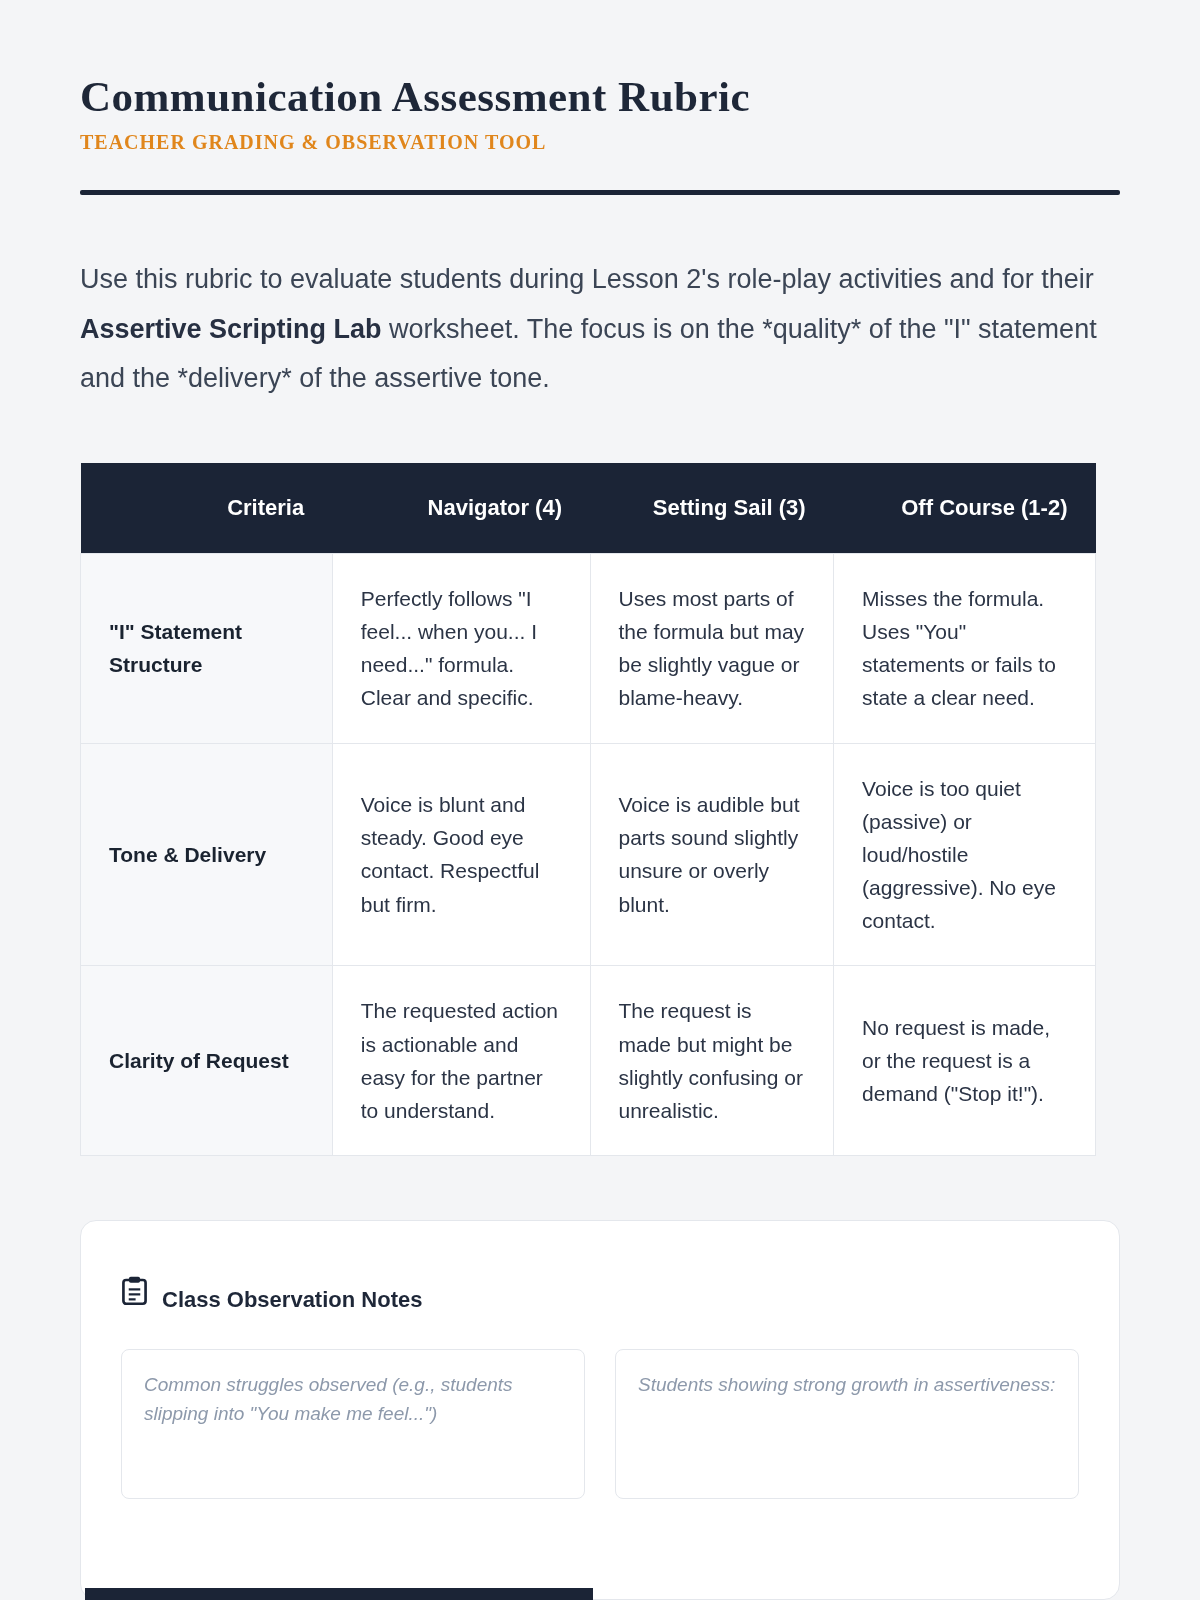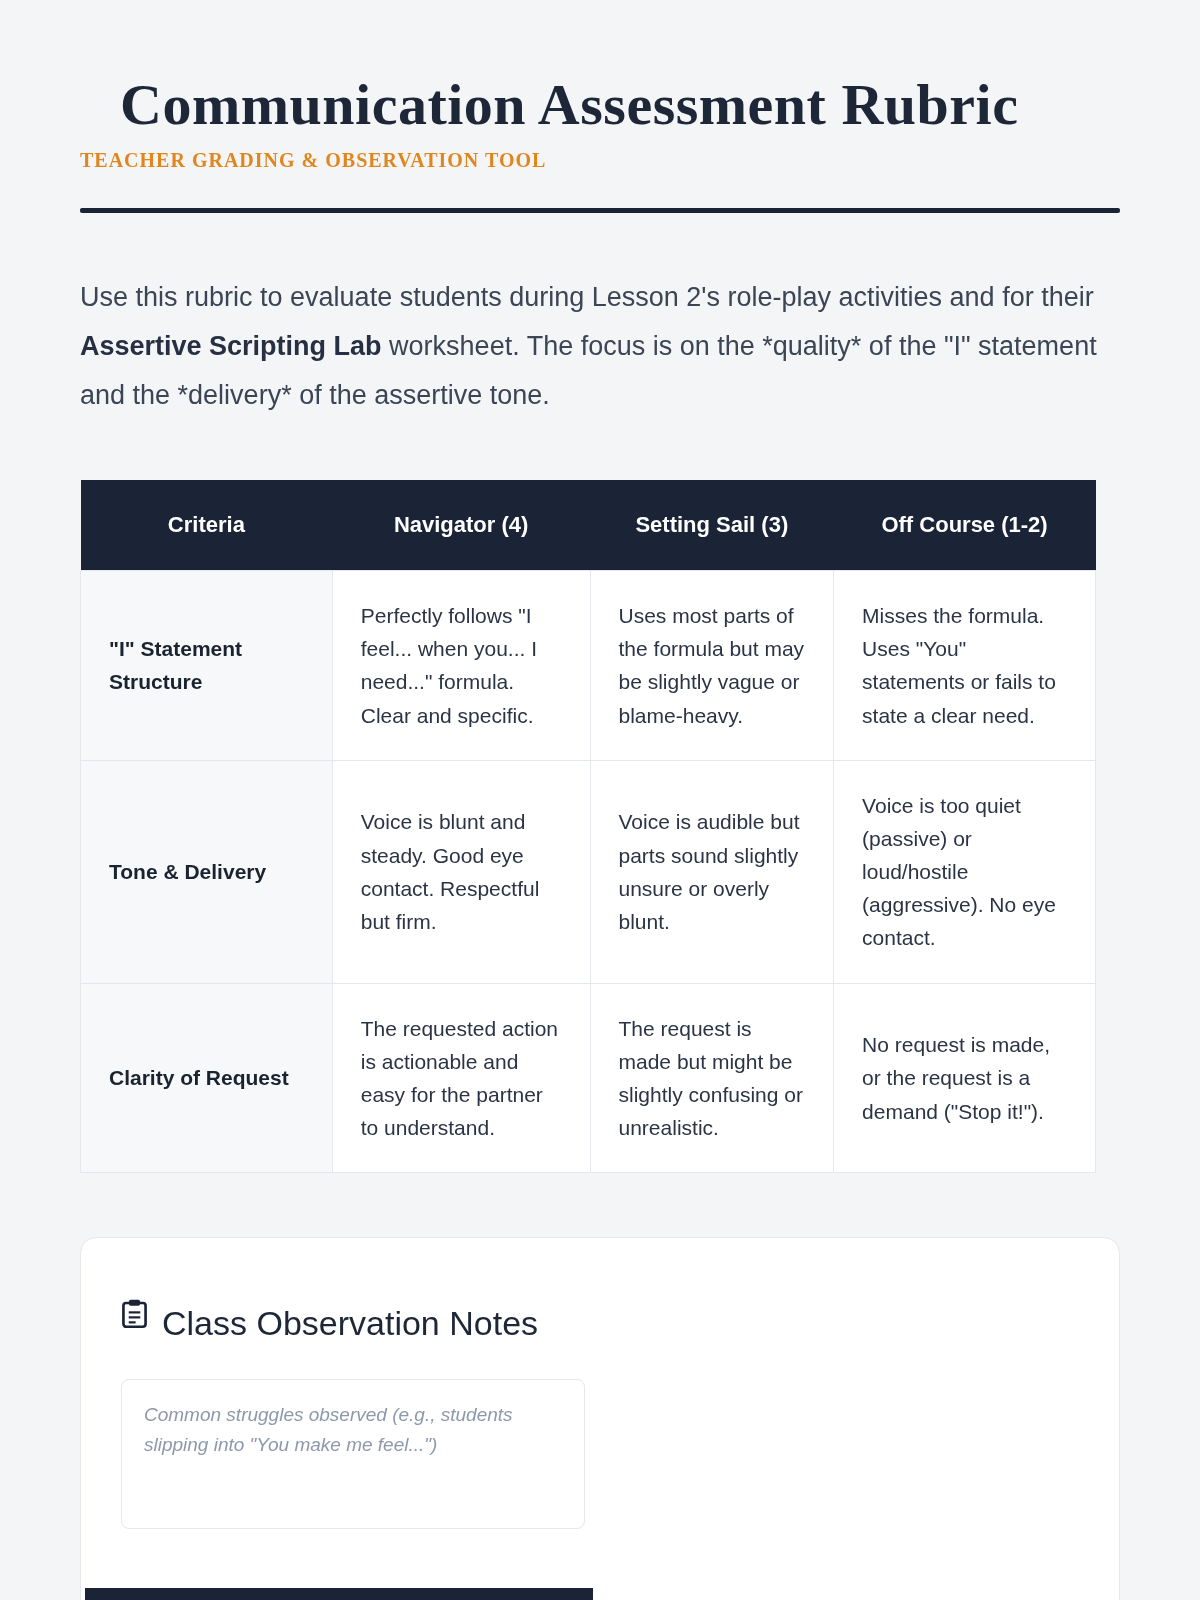--- a/index.html
+++ b/index.html
@@ -18,26 +18,25 @@
     color:var(--text);
     position:relative;
   }
   .container{
     width:1040px;
     margin:0 auto;
     padding-top:72px;
   }
   h1.title{
     font-family:"Liberation Serif", "DejaVu Serif", serif;
-    font-size:58px;
+    font-size:43px;
     font-weight:700;
     color:#1e2738;
     letter-spacing:0.5px;
     line-height:1.15;
-    margin-left:40px;
   }
   .subtitle{
     margin-top:10px;
     color:var(--orange);
     font-size:20px;
     font-weight:700;
     letter-spacing:1px;
     font-family:Liberation Serif, serif;
   }
   .rule{
@@ -61,21 +60,21 @@
   }
   table.rubric col.c1{width:24.8%;}
   table.rubric col.c2{width:25.4%;}
   table.rubric col.c3{width:24.0%;}
   table.rubric col.c4{width:25.8%;}
   table.rubric thead th{
     background:var(--navy);
     color:#ffffff;
     font-size:22px;
     font-weight:700;
-    text-align:center;
+    text-align:right;
     padding:32px 28px;
     margin-top:45px;
   }
   table.rubric tbody th,
   table.rubric tbody td{
     border:1px solid var(--border);
     padding:28px;
     font-size:21px;
     line-height:1.58;
     vertical-align:middle;
@@ -98,22 +97,22 @@
     border-radius:16px;
     padding:46px 40px 60px 40px;
     min-height:380px;
   }
   .card-head{
     display:flex;
     align-items:center;
     gap:14px;
   }
   .card-head h2{
-    font-size:34px;
-    font-weight:400;
+    font-size:22px;
+    font-weight:700;
     color:#1e2738;
     margin-top:20px;
   }
   .clip-icon{display:inline-flex;align-items:center;}
   .note-grid{
     margin-top:36px;
     display:grid;
     grid-template-columns:1fr 1fr;
     gap:30px;
   }
@@ -203,18 +202,19 @@
           <rect x="7" y="1.5" width="10" height="5.5" rx="1.6" fill="#1b2436"></rect>
           <line x1="6.8" y1="13" x2="17.2" y2="13" stroke="#1b2436" stroke-width="2"></line>
           <line x1="6.8" y1="17.5" x2="17.2" y2="17.5" stroke="#1b2436" stroke-width="2"></line>
           <line x1="6.8" y1="22" x2="13" y2="22" stroke="#1b2436" stroke-width="2"></line>
         </svg>
       </span>
       <h2>Class Observation Notes</h2>
     </div>
     <div class="note-grid">
       <textarea placeholder="Common struggles observed (e.g., students slipping into &quot;You make me feel...&quot;)" style=""></textarea>
+      <textarea placeholder="Students showing strong growth in assertiveness:" style=""></textarea>
     </div>
   </section>
 
 </div>
 
 <div class="bottom-cutoff"></div>
 
 </body></html>

